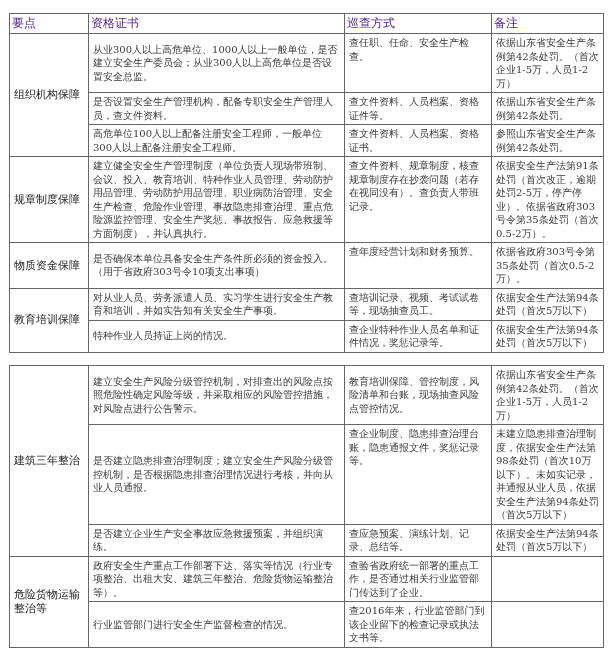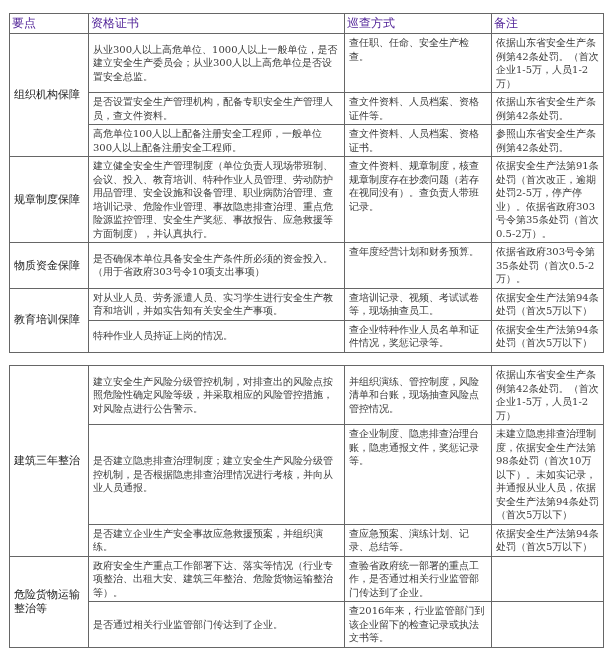--- a/index.html
+++ b/index.html
@@ -44,21 +44,21 @@
     <td>查文件资料、人员档案、资格证件等。</td>
     <td>依据山东省安全生产条例第42条处罚。</td>
   </tr>
   <tr>
     <td>高危单位100人以上配备注册安全工程师，一般单位300人以上配备注册安全工程师。</td>
     <td>查文件资料、人员档案、资格证书。</td>
     <td>参照山东省安全生产条例第42条处罚。</td>
   </tr>
   <tr>
     <td class="key">规章制度保障</td>
-    <td>建立健全安全生产管理制度（单位负责人现场带班制、会议、投入、教育培训、特种作业人员管理、劳动防护用品管理、安全设施和设备管理、职业病防治管理、查培训记录、危险作业管理、事故隐患排查治理、重点危险源监控管理、安全生产奖惩、事故报告、应急救援等方面制度），并认真执行。</td>
+    <td>建立健全安全生产管理制度（单位负责人现场带班制、会议、投入、教育培训、特种作业人员管理、劳动防护用品管理、劳动防护用品管理、职业病防治管理、安全生产检查、危险作业管理、事故隐患排查治理、重点危险源监控管理、安全生产奖惩、事故报告、应急救援等方面制度），并认真执行。</td>
     <td class="top">查文件资料、规章制度，核查规章制度存在抄袭问题（若存在视同没有）。查负责人带班记录。</td>
     <td class="top">依据安全生产法第91条处罚（首次改正，逾期处罚2-5万，停产停业）。依据省政府303号令第35条处罚（首次0.5-2万）。</td>
   </tr>
   <tr>
     <td class="key">物质资金保障</td>
     <td>是否确保本单位具备安全生产条件所必须的资金投入。（用于省政府303号令10项支出事项）</td>
     <td class="top">查年度经营计划和财务预算。</td>
     <td>依据省政府303号令第35条处罚（首次0.5-2万）。</td>
   </tr>
   <tr>
@@ -79,38 +79,38 @@
   <colgroup>
       <col class="c1">
       <col class="c2">
       <col class="c3">
       <col class="c4">
     </colgroup>
   <tbody>
       <tr>
     <td class="key" rowspan="3">建筑三年整治</td>
     <td>建立安全生产风险分级管控机制，对排查出的风险点按照危险性确定风险等级，并采取相应的风险管控措施，对风险点进行公告警示。</td>
-    <td>并组织演练、管控制度，风险清单和台账，现场抽查风险点管控情况。</td>
+    <td>教育培训保障、管控制度，风险清单和台账，现场抽查风险点管控情况。</td>
     <td>依据山东省安全生产条例第42条处罚。（首次企业1-5万，人员1-2万）</td>
   </tr>
   <tr>
     <td>是否建立隐患排查治理制度；建立安全生产风险分级管控机制，是否根据隐患排查治理情况进行考核，并向从业人员通报。</td>
     <td class="top">查企业制度、隐患排查治理台账，隐患通报文件，奖惩记录等。</td>
     <td>未建立隐患排查治理制度，依据安全生产法第98条处罚（首次10万以下）。未如实记录，并通报从业人员，依据安全生产法第94条处罚（首次5万以下）</td>
   </tr>
   <tr>
     <td>是否建立企业生产安全事故应急救援预案，并组织演练。</td>
     <td>查应急预案、演练计划、记录、总结等。</td>
     <td>依据安全生产法第94条处罚（首次5万以下）</td>
   </tr>
   <tr>
     <td class="key" rowspan="2">危险货物运输整治等</td>
     <td>政府安全生产重点工作部署下达、落实等情况（行业专项整治、出租大安、建筑三年整治、危险货物运输整治等）。</td>
     <td>查验省政府统一部署的重点工作，是否通过相关行业监管部门传达到了企业。</td>
     <td></td>
   </tr>
   <tr>
-    <td>是否通过相关行业监管部门传达到了企业。</td>
+    <td>行业监管部门进行安全生产监督检查的情况。</td>
     <td>查2016年来，行业监管部门到该企业留下的检查记录或执法文书等。</td>
     <td></td>
   </tr>
 </tbody>
   </table>
 
 </body></html>

